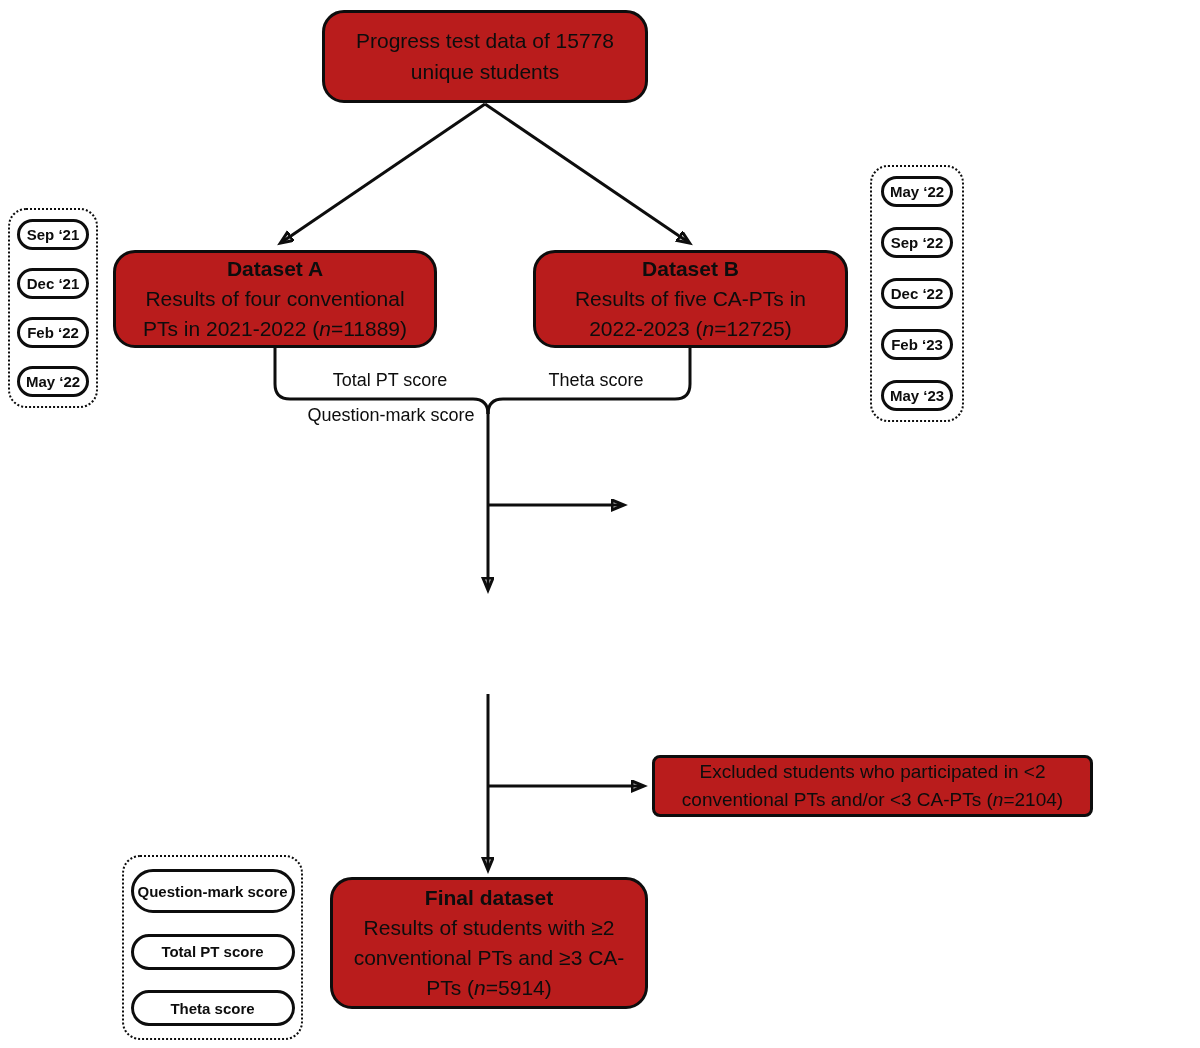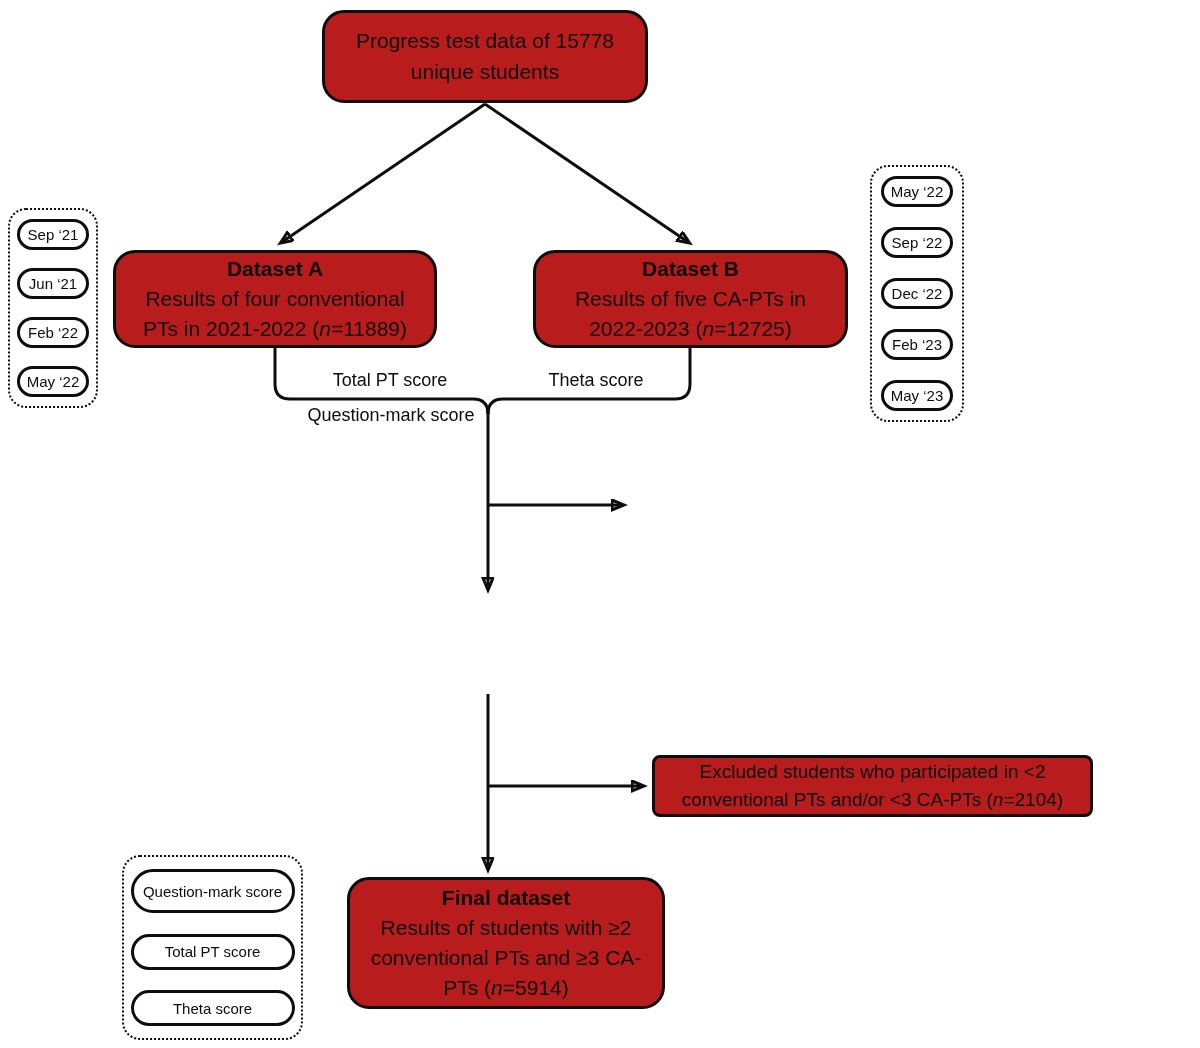--- a/index.html
+++ b/index.html
@@ -22,33 +22,33 @@
     position:absolute;box-sizing:border-box;border:2.5px dotted #0d0d0d;
     border-radius:18px;background:#fff;display:flex;flex-direction:column;
     align-items:center;justify-content:space-between;
   }
   .dotted.left-tl{left:8px;top:208px;width:90px;height:200px;padding:9px 0;}
   .dotted.right-tl{left:870px;top:165px;width:94px;height:257px;padding:9px 0;}
   .dotted.legend{left:122px;top:855px;width:181px;height:185px;padding:12px 0;}
   .pill{
     box-sizing:border-box;border:3px solid #0d0d0d;border-radius:999px;
     background:#fff;display:flex;align-items:center;justify-content:center;
-    font-size:15px;white-space:nowrap;
+    font-size:15px;white-space:nowrap;font-weight:bold;
   }
   .date-pill{width:72px;height:31px;}
   .score-pill{width:164px;height:36px;}
   .score-pill:first-child{height:44px;}
   .edge-label{position:absolute;font-size:18px;text-align:center;line-height:1.1;}
   #box-top{left:322px;top:10px;width:326px;height:93px;padding:0 8px;}
   #box-a{left:113px;top:250px;width:324px;height:98px;padding:0 26px;}
   #box-b{left:533px;top:250px;width:315px;height:98px;padding:0 10px;}
   #box-excl1{left:632px;top:458px;width:560px;height:90px;padding:0 10px;border-radius:20px;}
   #box-c{left:330px;top:596px;width:318px;height:98px;padding:0 10px;}
   #box-excl2{left:652px;top:755px;width:441px;height:62px;padding:0 2px;border-radius:8px;}
-  #box-final{left:330px;top:877px;width:318px;height:132px;padding:0 10px;margin-left:17px;}
+  #box-final{left:330px;top:877px;width:318px;height:132px;padding:0 10px;}
   #lbl-total{left:320px;top:371px;width:140px;}
   #lbl-theta{left:526px;top:371px;width:140px;}
   #lbl-qmark{left:301px;top:406px;width:180px;}
 </style>
 </head>
 <body>
 
 <div class="canvas">
 
   <svg class="connectors" viewBox="0 0 1200 1048" xmlns="http://www.w3.org/2000/svg">
@@ -66,21 +66,21 @@
     <path d="M488,694 L488,868" marker-end="url(#arrow)"></path>
     <path d="M488,786 L642,786" marker-end="url(#arrow)"></path>
   </svg>
 
   <div class="node big" id="box-top">
     <div><span>Progress test data of 15778 unique students</span></div>
   </div>
 
   <div class="dotted left-tl">
     <div class="pill date-pill">Sep ‘21</div>
-    <div class="pill date-pill">Jun ‘21</div>
+    <div class="pill date-pill">Dec ‘21</div>
     <div class="pill date-pill">Feb ‘22</div>
     <div class="pill date-pill">May ‘22</div>
   </div>
 
   <div class="dotted right-tl">
     <div class="pill date-pill">May ‘22</div>
     <div class="pill date-pill">Sep ‘22</div>
     <div class="pill date-pill">Dec ‘22</div>
     <div class="pill date-pill">Feb ‘23</div>
     <div class="pill date-pill">May ‘23</div>

